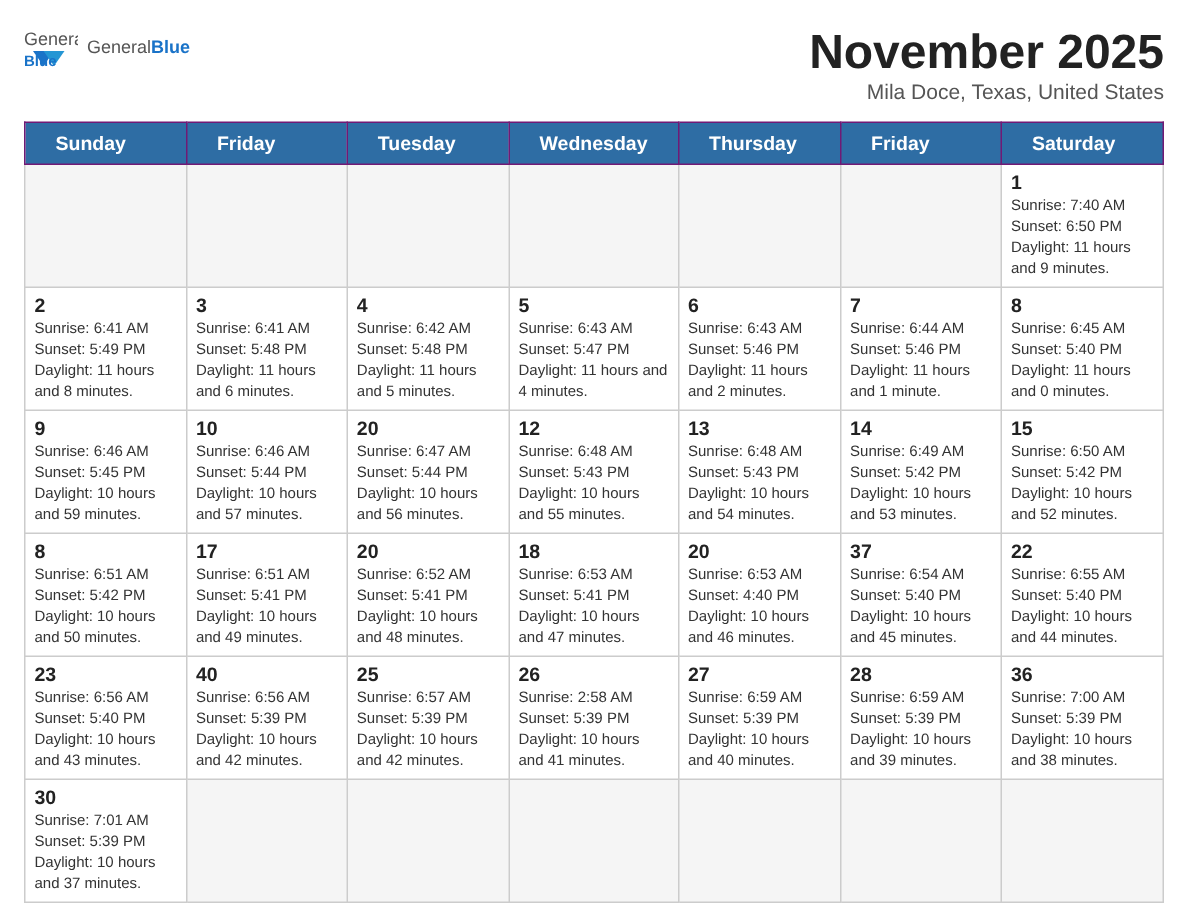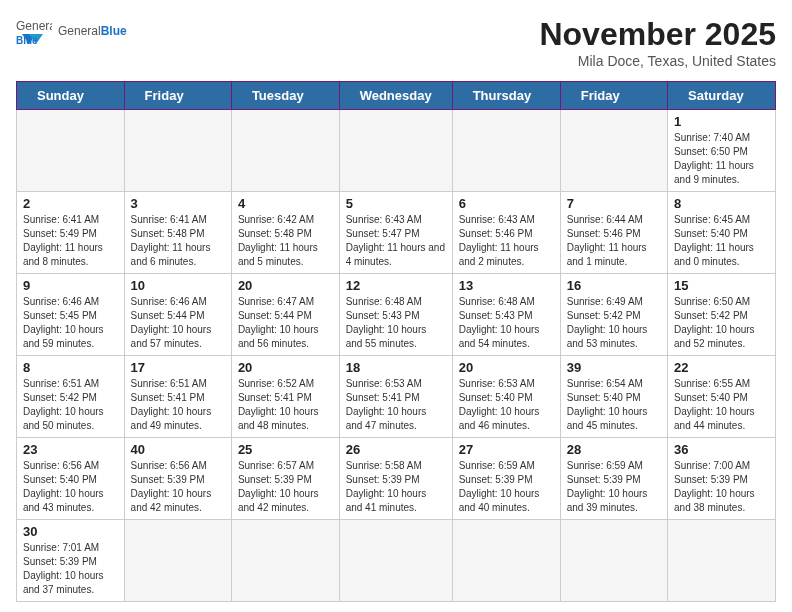--- a/index.html
+++ b/index.html
@@ -199,21 +199,21 @@
 Sunset: 5:43 PM
 Daylight: 10 hours and 55 minutes.</div>
         </td>
         <td>
           <span class="day-number">13</span>
           <div class="day-info">Sunrise: 6:48 AM
 Sunset: 5:43 PM
 Daylight: 10 hours and 54 minutes.</div>
         </td>
         <td>
-          <span class="day-number">16</span>
+          <span class="day-number">14</span>
           <div class="day-info">Sunrise: 6:49 AM
 Sunset: 5:42 PM
 Daylight: 10 hours and 53 minutes.</div>
         </td>
         <td>
           <span class="day-number">15</span>
           <div class="day-info">Sunrise: 6:50 AM
 Sunset: 5:42 PM
 Daylight: 10 hours and 52 minutes.</div>
         </td>
@@ -239,25 +239,25 @@
         </td>
         <td>
           <span class="day-number">18</span>
           <div class="day-info">Sunrise: 6:53 AM
 Sunset: 5:41 PM
 Daylight: 10 hours and 47 minutes.</div>
         </td>
         <td>
           <span class="day-number">20</span>
           <div class="day-info">Sunrise: 6:53 AM
-Sunset: 5:40 PM
+Sunset: 4:40 PM
 Daylight: 10 hours and 46 minutes.</div>
         </td>
         <td>
-          <span class="day-number">39</span>
+          <span class="day-number">37</span>
           <div class="day-info">Sunrise: 6:54 AM
 Sunset: 5:40 PM
 Daylight: 10 hours and 45 minutes.</div>
         </td>
         <td>
           <span class="day-number">22</span>
           <div class="day-info">Sunrise: 6:55 AM
 Sunset: 5:40 PM
 Daylight: 10 hours and 44 minutes.</div>
         </td>
@@ -276,21 +276,21 @@
 Daylight: 10 hours and 42 minutes.</div>
         </td>
         <td>
           <span class="day-number">25</span>
           <div class="day-info">Sunrise: 6:57 AM
 Sunset: 5:39 PM
 Daylight: 10 hours and 42 minutes.</div>
         </td>
         <td>
           <span class="day-number">26</span>
-          <div class="day-info">Sunrise: 5:58 AM
+          <div class="day-info">Sunrise: 2:58 AM
 Sunset: 5:39 PM
 Daylight: 10 hours and 41 minutes.</div>
         </td>
         <td>
           <span class="day-number">27</span>
           <div class="day-info">Sunrise: 6:59 AM
 Sunset: 5:39 PM
 Daylight: 10 hours and 40 minutes.</div>
         </td>
         <td>

